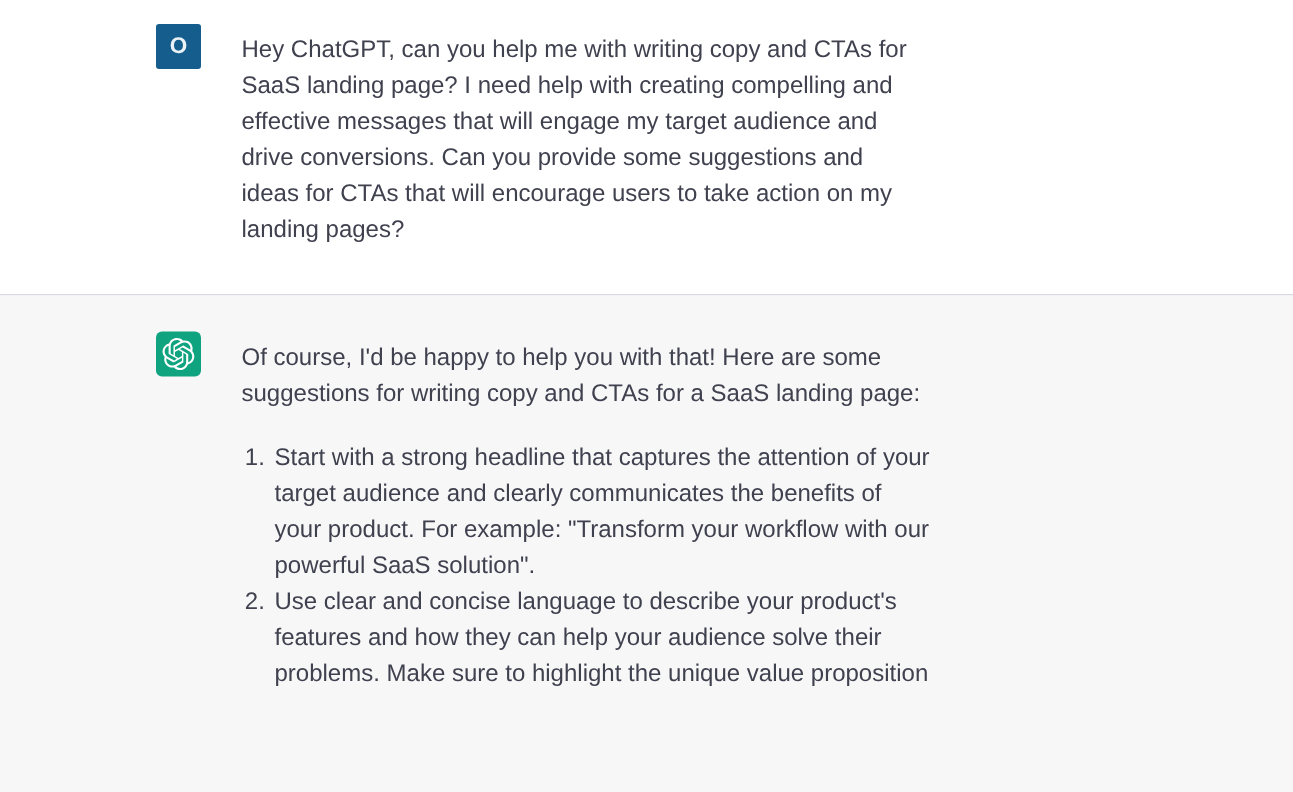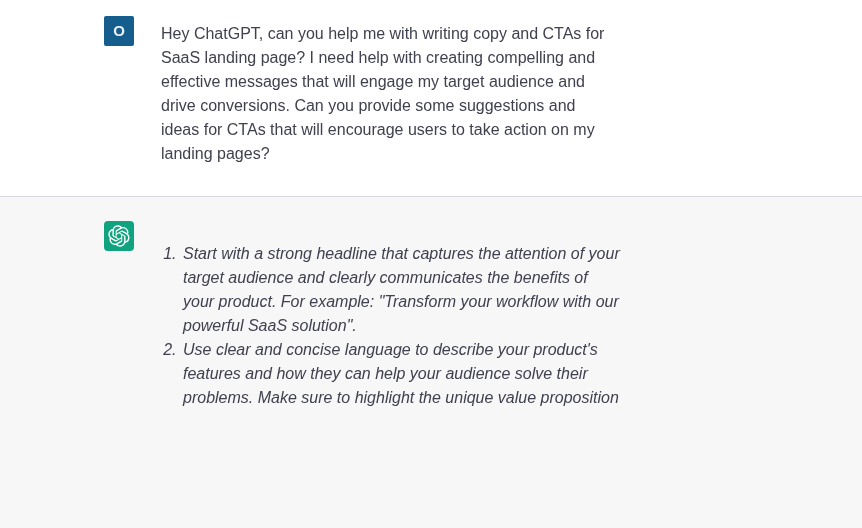--- a/index.html
+++ b/index.html
@@ -65,21 +65,20 @@
   .content {
     width: 465px;
     padding-top: 2px;
   }
   .content p {
     margin: 4px;
   }
   .content ol {
     margin: 19px 0 0 0;
     padding-left: 24px;
-    font-style: italic;
   }
   .content li {
     padding-left: 2px;
   }
 </style>
 </head>
 <body>
 
 <div>
 
@@ -95,20 +94,21 @@
   <section class="section assistant-section">
     <div class="message-row">
       <div class="avatar bot-avatar">
         <span>
           <svg viewBox="0 0 41 41" xmlns="http://www.w3.org/2000/svg" aria-hidden="true">
             <path fill="#ffffff" d="M37.5324 16.8707C37.9808 15.5241 38.1363 14.0974 37.9886 12.6859C37.8409 11.2744 37.3934 9.91076 36.676 8.68622C35.6126 6.83404 33.9882 5.3676 32.0373 4.4985C30.0864 3.62941 27.9098 3.40259 25.8215 3.85078C24.8796 2.7893 23.7219 1.94125 22.4257 1.36341C21.1295 0.785575 19.7249 0.491269 18.3058 0.500197C16.1708 0.495044 14.0893 1.16803 12.3614 2.42214C10.6335 3.67624 9.34853 5.44666 8.6917 7.47815C7.30085 7.76286 5.98686 8.3414 4.8377 9.17505C3.68854 10.0087 2.73073 11.0782 2.02839 12.312C0.956464 14.1591 0.498905 16.2988 0.721698 18.4228C0.944492 20.5467 1.83612 22.5449 3.268 24.1293C2.81966 25.4759 2.66413 26.9026 2.81182 28.3141C2.95951 29.7256 3.40701 31.0892 4.12437 32.3138C5.18791 34.1659 6.8123 35.6322 8.76321 36.5013C10.7141 37.3704 12.8907 37.5973 14.979 37.1492C15.9208 38.2107 17.0786 39.0587 18.3747 39.6366C19.6709 40.2144 21.0755 40.5087 22.4946 40.4998C24.6307 40.5054 26.7133 39.832 28.4418 38.5772C30.1704 37.3223 31.4556 35.5506 32.1119 33.5179C33.5027 33.2332 34.8167 32.6547 35.9659 31.821C37.115 30.9874 38.0728 29.9178 38.7752 28.684C39.8458 26.8371 40.3023 24.6979 40.0789 22.5748C39.8556 20.4517 38.9639 18.4544 37.5324 16.8707ZM22.4978 37.8849C20.7443 37.8874 19.0459 37.2733 17.6994 36.1501C17.7601 36.117 17.8666 36.0586 17.936 36.0161L25.9004 31.4156C26.1003 31.3019 26.2663 31.137 26.3813 30.9378C26.4964 30.7386 26.5563 30.5124 26.5549 30.2825V19.0542L29.9213 20.998C29.9389 21.0068 29.9541 21.0198 29.9656 21.0359C29.977 21.052 29.9842 21.0707 29.9867 21.0902V30.3889C29.9842 32.375 29.1946 34.2791 27.7909 35.6841C26.3872 37.0892 24.4838 37.8806 22.4978 37.8849ZM6.39227 31.0064C5.51397 29.4888 5.19742 27.7107 5.49804 25.9832C5.55718 26.0187 5.66048 26.0818 5.73461 26.1244L13.699 30.7248C13.8975 30.8408 14.1233 30.902 14.3532 30.902C14.583 30.902 14.8088 30.8408 15.0073 30.7248L24.731 25.1103V28.9979C24.7321 29.0177 24.7283 29.0376 24.7199 29.0556C24.7115 29.0736 24.6988 29.0893 24.6829 29.1012L16.6317 33.7497C14.9096 34.7416 12.8643 35.0097 10.9447 34.4954C9.02506 33.9811 7.38785 32.7263 6.39227 31.0064ZM4.29707 13.6194C5.17156 12.0998 6.55279 10.9364 8.19885 10.3327C8.19885 10.4013 8.19491 10.5228 8.19491 10.6071V19.808C8.19351 20.0378 8.25334 20.2638 8.36823 20.4629C8.48312 20.6619 8.64893 20.8267 8.84863 20.9404L18.5723 26.5542L15.206 28.4979C15.1894 28.5089 15.1703 28.5155 15.1505 28.5173C15.1307 28.5191 15.1107 28.516 15.0924 28.5082L7.04046 23.8557C5.32135 22.8601 4.06716 21.2235 3.55289 19.3046C3.03862 17.3858 3.30624 15.3413 4.29707 13.6194ZM31.955 20.0556L22.2312 14.4411L25.5976 12.4981C25.6142 12.4872 25.6333 12.4805 25.6531 12.4787C25.6729 12.4769 25.6928 12.4801 25.7111 12.4879L33.7631 17.1364C34.9967 17.849 36.0017 18.8982 36.6606 20.1613C37.3194 21.4244 37.6047 22.849 37.483 24.2684C37.3613 25.6878 36.8378 27.0432 35.9737 28.1759C35.1095 29.3086 33.9403 30.1717 32.6023 30.6641C32.6023 30.5947 32.6023 30.4733 32.6023 30.3889V21.188C32.6044 20.9586 32.5451 20.7328 32.4309 20.5338C32.3166 20.3348 32.1514 20.1698 31.955 20.0556ZM35.3055 15.0128C35.2464 14.9765 35.1431 14.9142 35.069 14.8717L27.1045 10.2712C26.906 10.1554 26.6803 10.0943 26.4504 10.0943C26.2206 10.0943 25.9948 10.1554 25.7963 10.2712L16.0726 15.8858V11.9982C16.0715 11.9783 16.0753 11.9585 16.0837 11.9405C16.0921 11.9225 16.1048 11.9068 16.1207 11.8949L24.1719 7.25025C25.4053 6.53903 26.8158 6.19376 28.2383 6.25482C29.6608 6.31589 31.0364 6.78077 32.2044 7.59508C33.3723 8.40939 34.2842 9.53945 34.8334 10.8531C35.3826 12.1667 35.5464 13.6095 35.3055 15.0128ZM14.2424 21.9419L10.8752 19.9981C10.8576 19.9893 10.8423 19.9763 10.8309 19.9602C10.8195 19.9441 10.8122 19.9254 10.8098 19.9059V10.6071C10.8107 9.18295 11.2173 7.78848 11.9819 6.58696C12.7466 5.38544 13.8377 4.42659 15.1275 3.82264C16.4173 3.21869 17.8524 2.99464 19.2649 3.1767C20.6775 3.35876 22.0089 3.93941 23.1034 4.85067C23.0427 4.88379 22.937 4.94215 22.8668 4.98473L14.9024 9.58517C14.7025 9.69878 14.5366 9.86356 14.4215 10.0626C14.3065 10.2616 14.2466 10.4877 14.2479 10.7175L14.2424 21.9419ZM16.071 17.9991L20.4018 15.4978L24.7325 17.9975V22.9985L20.4018 25.4983L16.071 22.9985V17.9991Z"></path>
           </svg>
         </span>
       </div>
       <div class="content">
+        <p>Of course, I'd be happy to help you with that! Here are some suggestions for writing copy and CTAs for a SaaS landing page:</p>
         <ol>
           <li>Start with a strong headline that captures the attention of your target audience and clearly communicates the benefits of your product. For example: "Transform your workflow with our powerful SaaS solution".</li>
           <li>Use clear and concise language to describe your product's features and how they can help your audience solve their problems. Make sure to highlight the unique value proposition</li>
         </ol>
       </div>
     </div>
   </section>
 
 </div>
 

